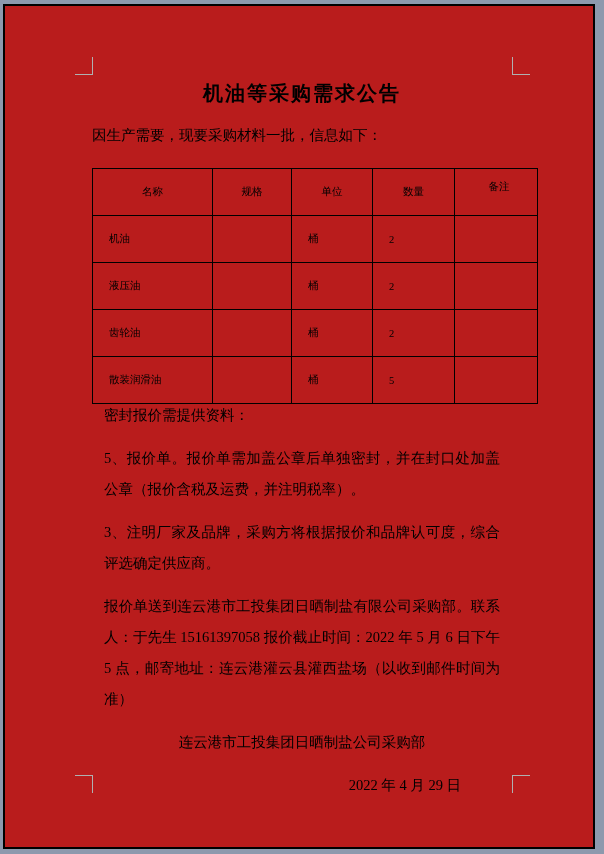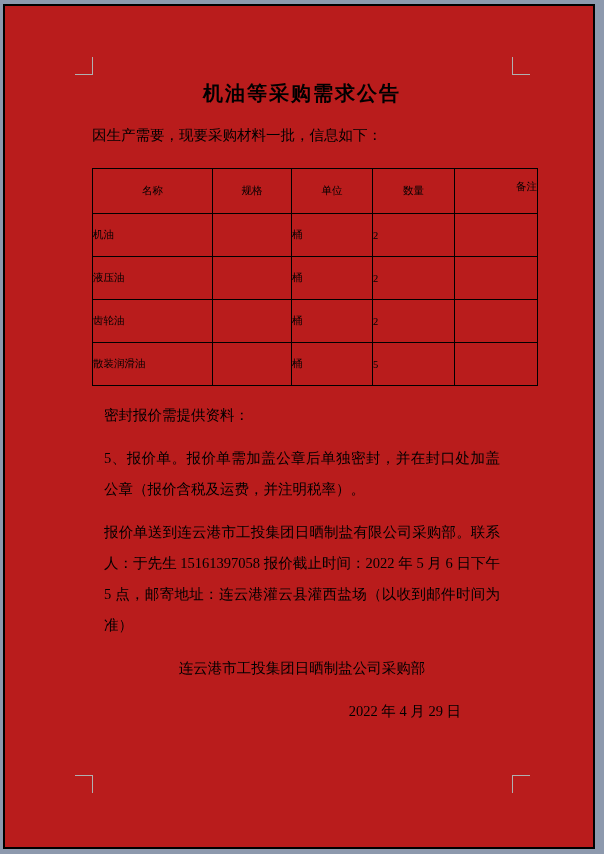--- a/index.html
+++ b/index.html
@@ -66,30 +66,30 @@
   table.items {
     position: absolute;
     left: 87px;
     top: 162px;
     width: 445px;
     border-collapse: collapse;
     table-layout: fixed;
   }
   table.items th, table.items td {
     border: 1.5px solid #000000;
-    padding: 0;
+    padding: 16px;
     vertical-align: middle;
     font-size: 10.5px;
     font-weight: normal;
     overflow: hidden;
   }
   table.items tr.hdr   { height: 45px; }
   table.items tr.datar { height: 43px; }
   table.items th.remark-th {
-    text-align: right;
+    text-align: center;
     vertical-align: top;
     padding: 11px 0 0 6px;
   }
   .bodytext {
     position: absolute;
     left: 87px;
     top: 382px;
     width: 420px;
     font-size: 14.5px;
     line-height: 31px;
@@ -164,19 +164,20 @@
           <td>桶</td>
           <td>5</td>
           <td></td>
         </tr>
       </tbody>
     </table>
 
     <div class="bodytext">
       <p>密封报价需提供资料：</p>
       <p>5、报价单。报价单需加盖公章后单独密封，并在封口处加盖公章（报价含税及运费，并注明税率）。</p>
+      <p>3、注明厂家及品牌，采购方将根据报价和品牌认可度，综合评选确定供应商。</p>
       <p>报价单送到连云港市工投集团日晒制盐有限公司采购部。联系人：于先生 15161397058 报价截止时间：2022 年 5 月 6 日下午 5 点，邮寄地址：连云港灌云县灌西盐场（以收到邮件时间为准）</p>
       <p class="sig-company">连云港市工投集团日晒制盐公司采购部</p>
       <p class="sig-date">2022 年 4 月 29 日</p>
     </div>
 
   </div>
 </div>
 
 </body></html>

